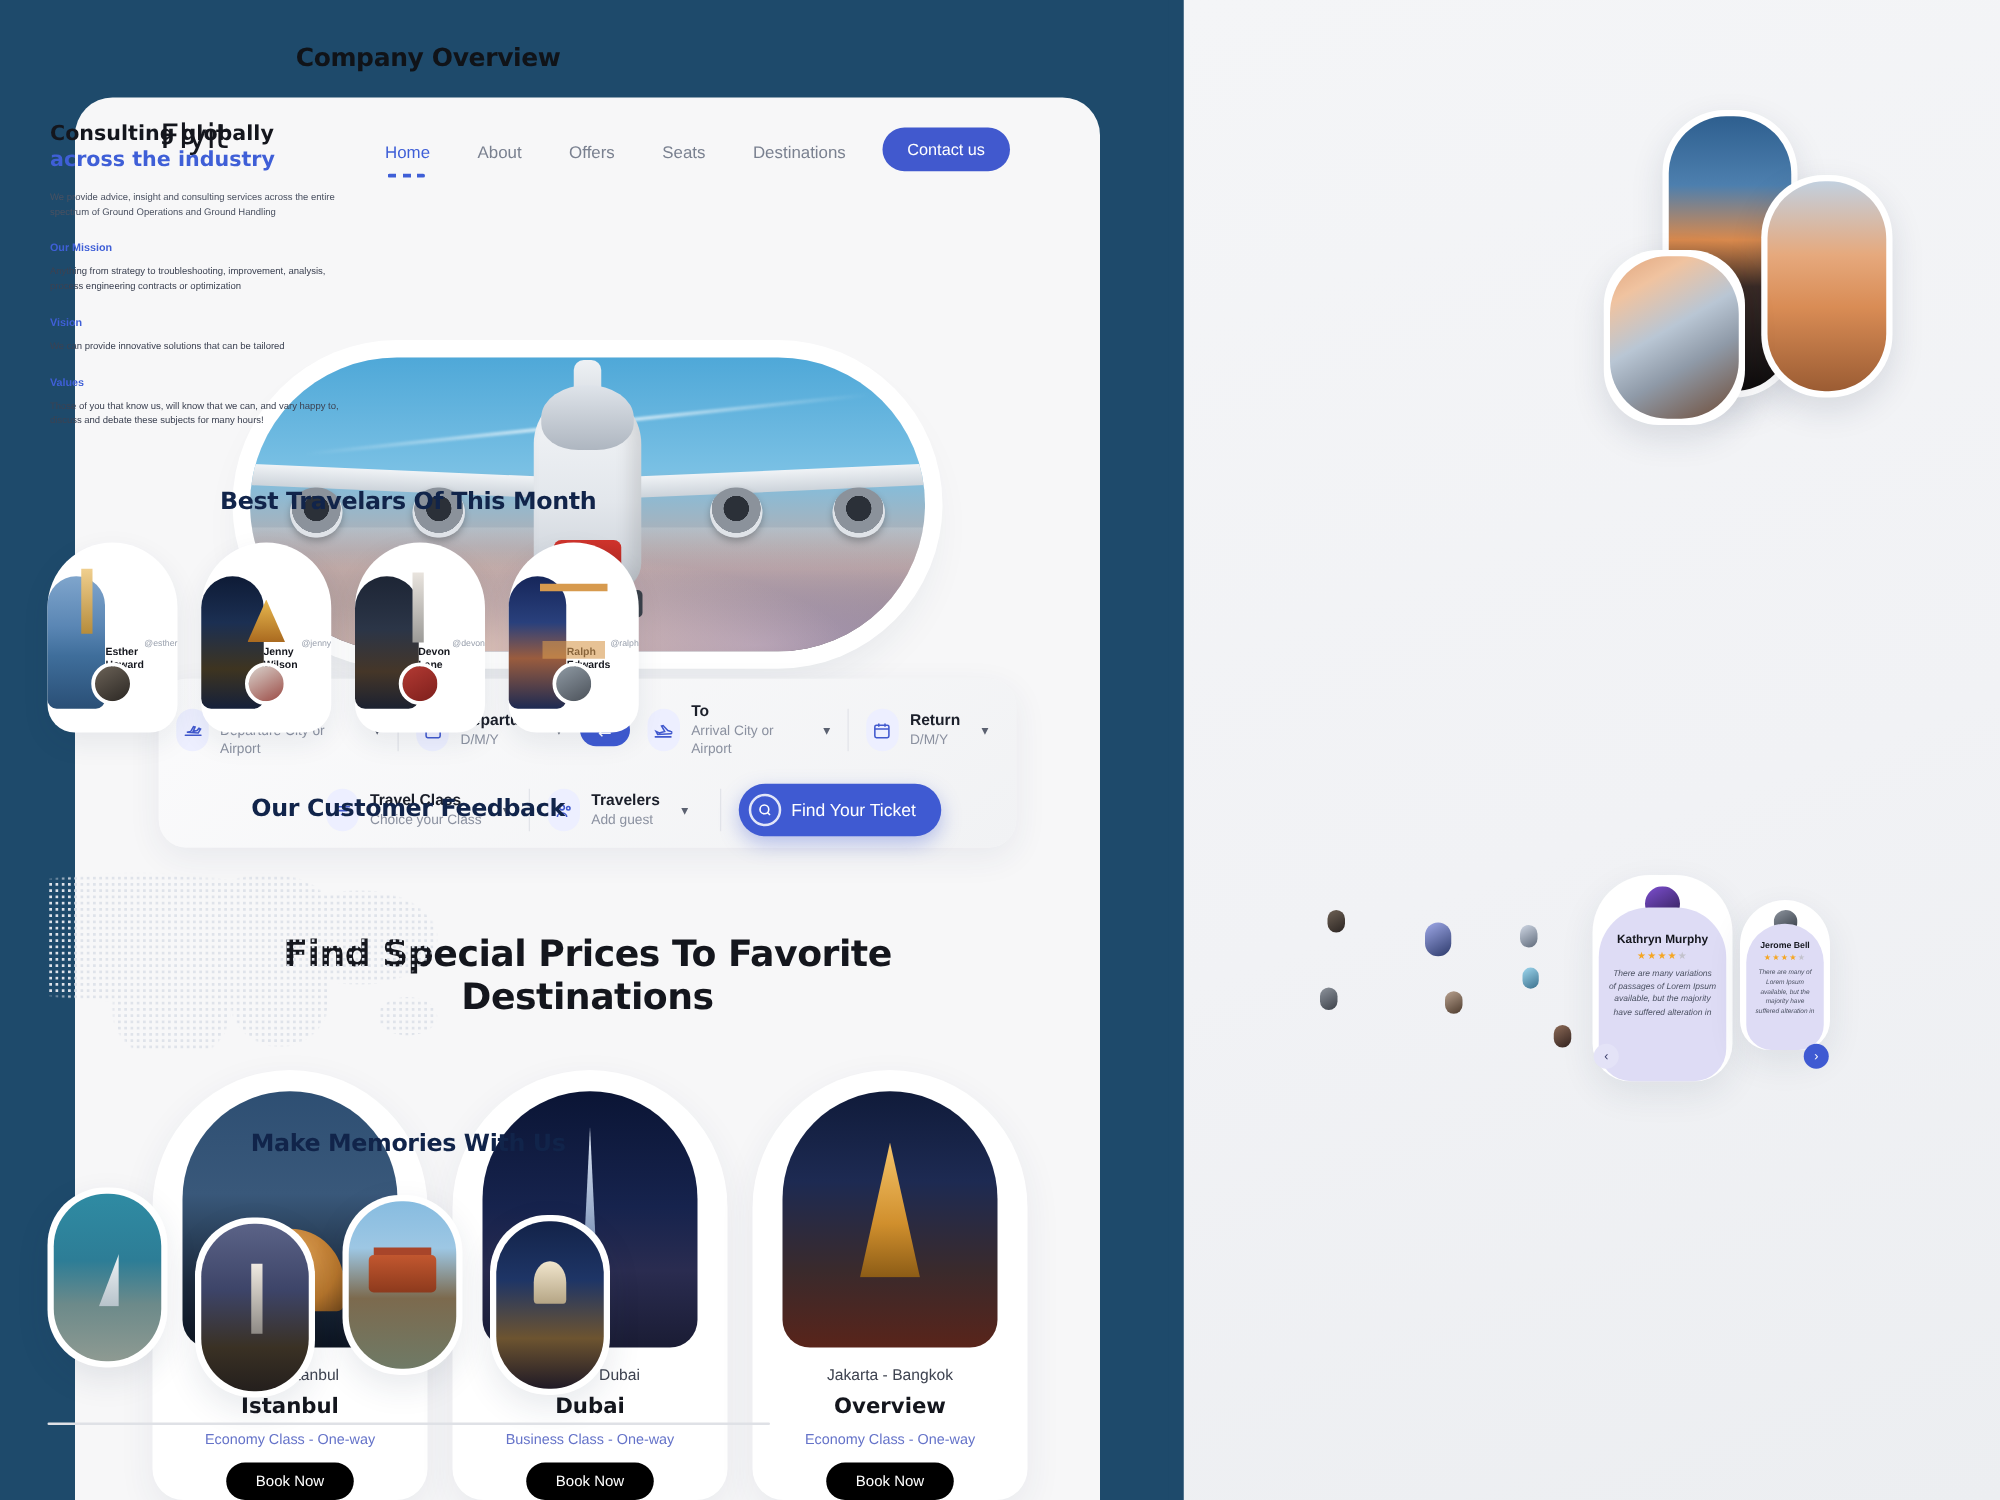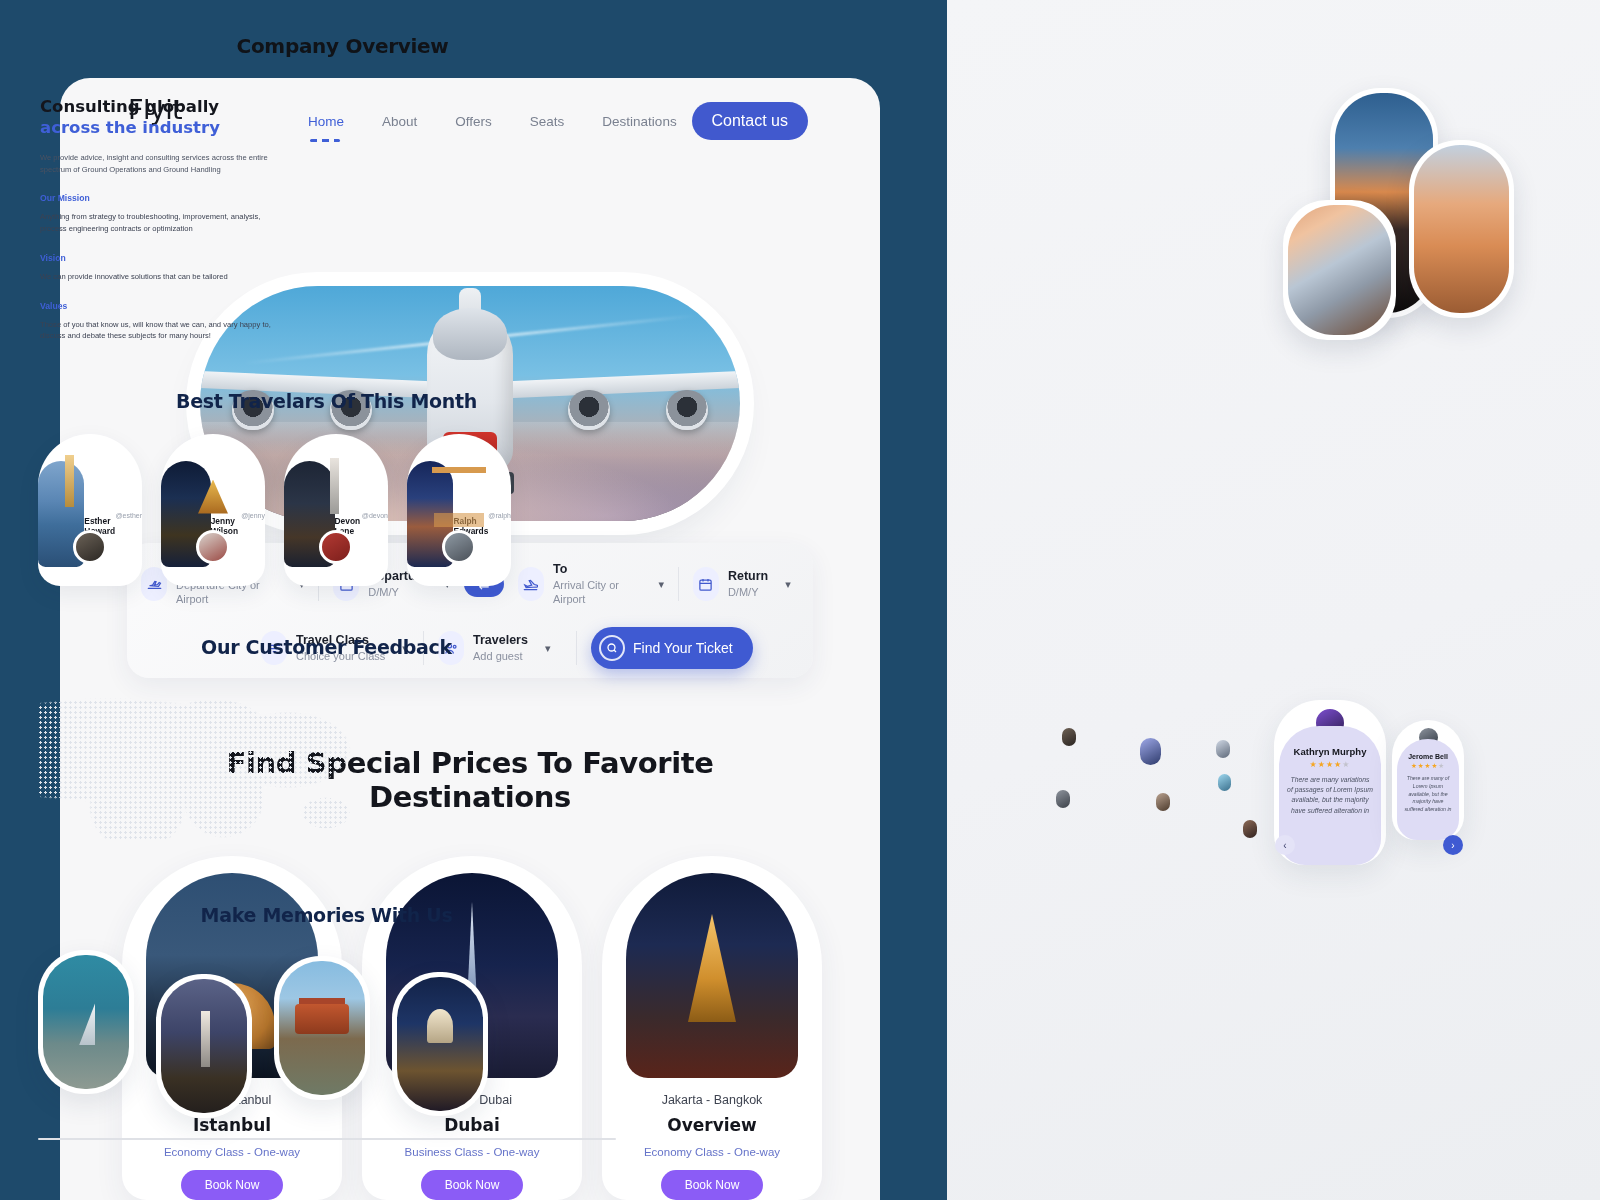--- a/index.html
+++ b/index.html
@@ -56,21 +56,21 @@
   }
   .nav-link.active { color: #3f5fd7; }
   .nav-link.active::after {
     content: ""; position: absolute; left: 2px; bottom: -9px;
     width: 30px; height: 3px; border-radius: 3px;
     background: repeating-linear-gradient(90deg,#3f5fd7 0 7px,transparent 7px 12px);
   }
   .btn-contact {
     position: absolute; right: 72px; top: 24px;
     background: #4159ce; color: #fff; border: none;
-    font-size: 16px; padding: 10px 20px; border-radius: 20px;
+    font-size: 13px; padding: 10px 20px; border-radius: 20px;
     cursor: pointer; font-family: "Liberation Sans", sans-serif;
   }
 
   
   .hero-title {
     position: absolute; left: 0; top: 100px; width: 820px;
     text-align: center;
     font-family: "DejaVu Sans", sans-serif;
     font-size: 39px; line-height: 1.08; font-weight: 700;
     color: #14161d; letter-spacing: -0.8px;
@@ -186,21 +186,21 @@
   .dest-card {
     width:220px; height:344px; background:#fff; border-radius:115px 115px 26px 26px;
     box-shadow: 0 10px 30px rgba(40,60,95,.07);
     display:flex; flex-direction:column; align-items:center; padding-top:17px;
   }
   .dest-img { width:172px; height:208px; border-radius:86px 86px 22px 22px; overflow:hidden; position:relative; }
   .dest-route { font-size:12.5px; color:#3e4350; margin-top:15px; }
   .dest-city { font-family:"DejaVu Sans", sans-serif; font-size:17px; font-weight:700; color:#14161d; margin-top:8px; }
   .dest-class { font-size:11.5px; color:#6573c9; margin-top:11px; }
   .dest-btn {
-    margin-top:12px; background:#8b5cf6; color:#fff; border:none;
+    margin-top:12px; background:#000000; color:#fff; border:none;
     border-radius:16px; padding:8px 24px; font-size:12px; cursor:pointer;
     font-family:"Liberation Sans", sans-serif;
   }
 
   
   .img-istanbul { background: linear-gradient(180deg,#2e4f73 0%,#39587a 40%,#1c2a3c 75%,#0d1420 100%); }
   .img-istanbul::after {
     content:""; position:absolute; left:50%; bottom:14%; transform:translateX(-50%);
     width:86px; height:66px; border-radius:46px 46px 6px 6px;
     background: radial-gradient(ellipse at 50% 35%, #e8a85a, #b8762b 65%, #6d4418 100%);

